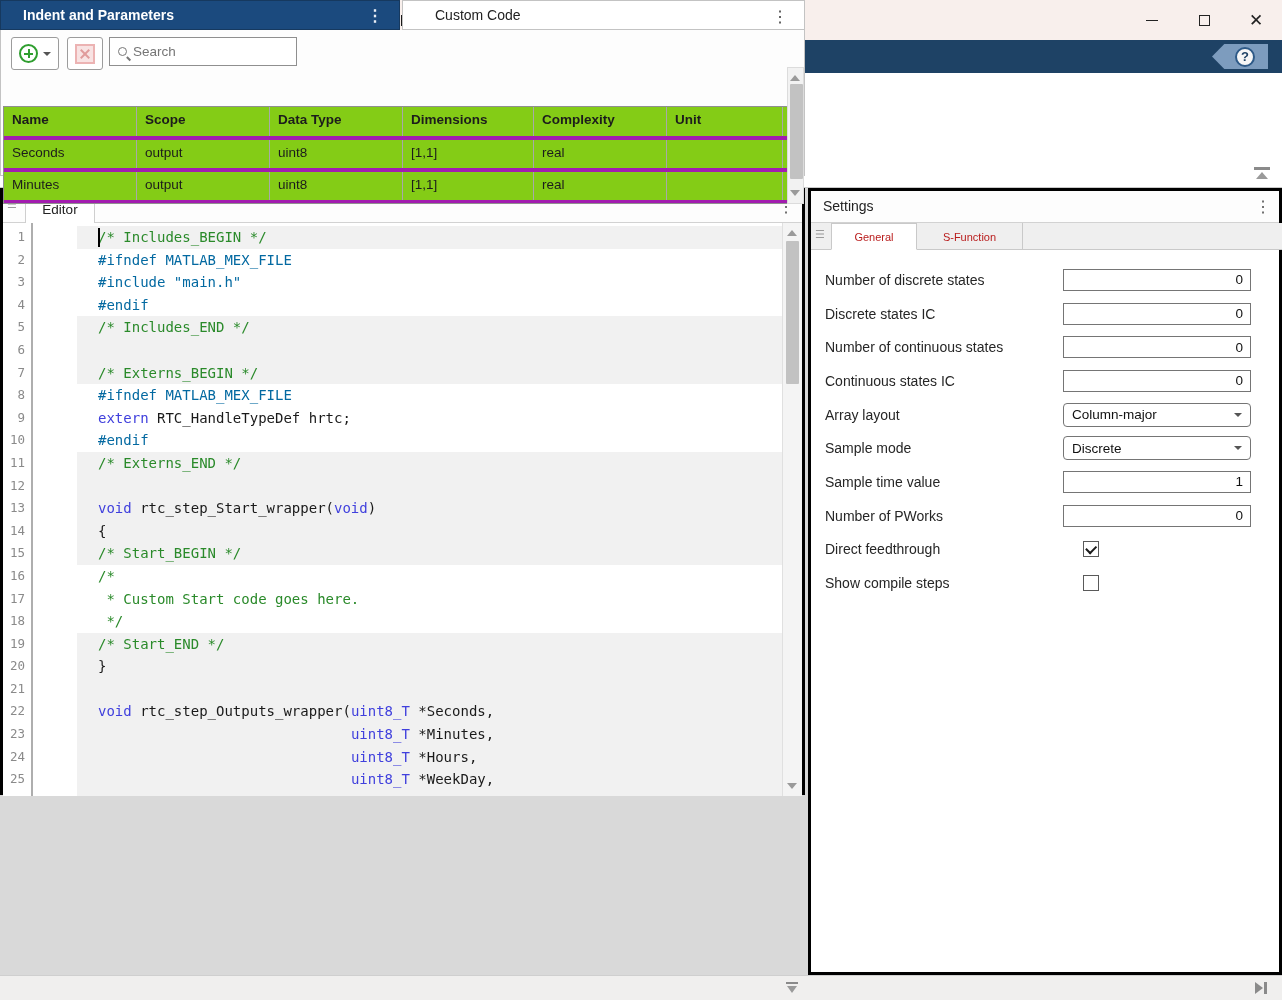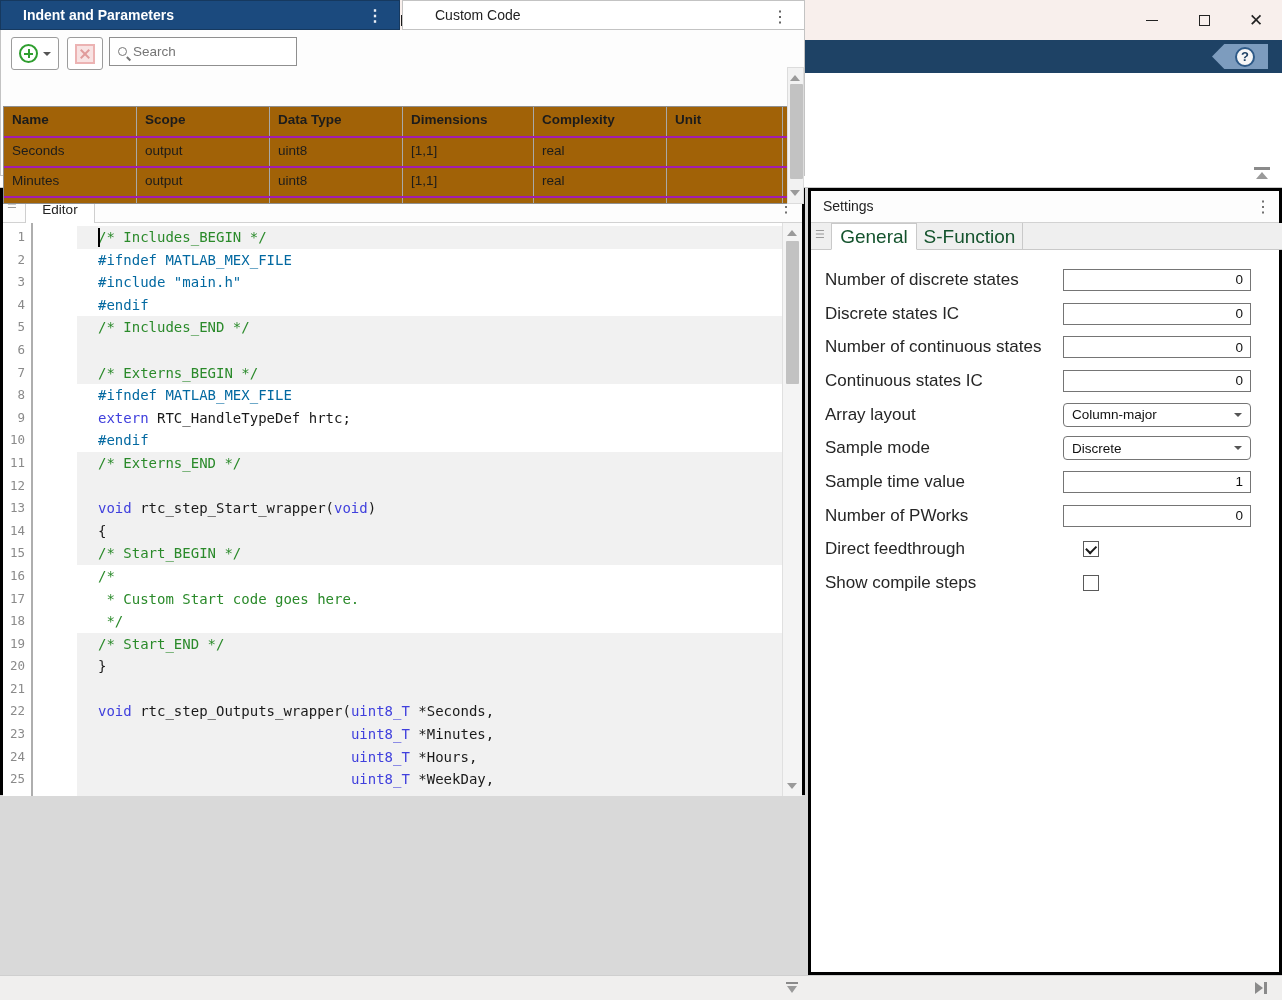--- a/index.html
+++ b/index.html
@@ -54,26 +54,26 @@
   .cursor { position:absolute; left:21px; top:5px; width:1.5px; height:19px; background:#000; }
   .vscroll { position:absolute; right:0; top:32px; width:20px; height:573px; background:#f4f4f4; border-left:1px solid #e0e0e0; }
   .sb-arrow { position:absolute; left:4px; width:0; height:0; border-left:5px solid transparent; border-right:5px solid transparent; }
   .sb-up { top:7px; border-bottom:6px solid #9a9a9a; }
   .sb-down { bottom:7px; border-top:6px solid #9a9a9a; }
   .sb-thumb { position:absolute; left:3px; width:13px; background:#c2c2c2; border-radius:1px; }
 
   
   #settings-panel { left:808px; top:188px; width:474px; height:787px; }
   .set-tabs { position:absolute; left:0; top:32px; width:472px; height:27px; background:#efefef; border-bottom:1px solid #c9c9c9; }
-  .set-tab { position:absolute; top:0; height:27px; display:flex; align-items:center; justify-content:center; font-size:19px; color:#14532d; }
+  .set-tab { position:absolute; top:0; height:27px; display:flex; align-items:center; justify-content:center; font-size:11px; color:#b91c1c; }
   .set-tab.active { background:#fff; border:1px solid #c9c9c9; border-bottom:1px solid #fff; }
   .set-tab.inactive { border-right:1px solid #c9c9c9; }
   .set-form { position:absolute; left:0; top:59px; width:472px; padding:13px 0 0 14px; }
   .set-row { height:33.7px; display:flex; align-items:center; position:relative; }
-  .set-row .lbl { font-size:17px; color:#262626; }
+  .set-row .lbl { font-size:14px; color:#262626; }
   .set-ctl { position:absolute; left:238px; width:188px; }
   .ctl-input { height:22px; border:1px solid #757575; background:#fff; font-size:13.5px; color:#111; display:flex; align-items:center; justify-content:flex-end; padding:0 7px; }
   .ctl-drop { height:24px; border:1px solid #757575; border-radius:4px; background:#fff; font-size:13.5px; color:#111; display:flex; align-items:center; padding:0 8px; }
   .ctl-drop .caret { margin-left:auto; }
   .ctl-check { width:16px; height:16px; border:1.5px solid #5a5a5a; background:#fff; position:relative; margin-left:20px; }
   .ctl-check.checked::after { content:""; position:absolute; left:2px; top:2.5px; width:8px; height:4.5px; border-left:2px solid #1b1b1b; border-bottom:2px solid #1b1b1b; transform:rotate(-45deg); }
 
   
   #bottom-panel { left:0; top:795px; width:805px; height:180px; border:none; background:transparent; }
   .bp-tab-ports { position:absolute; left:0; top:0; width:400px; height:30px; background:#1b4a7e; color:#fff; display:flex; align-items:center; font-size:14px; font-weight:bold; border:1px solid #16395f; }
@@ -85,21 +85,21 @@
   .plus-circle::before { content:""; position:absolute; left:50%; top:3px; bottom:3px; width:2px; margin-left:-1px; background:#2f9e2f; }
   .plus-circle::after  { content:""; position:absolute; top:50%; left:3px; right:3px; height:2px; margin-top:-1px; background:#2f9e2f; }
   .del-ic { width:20px; height:20px; border:2px solid #ecb3b3; background:#f8e3e3; position:relative; margin:0 auto; }
   .del-ic::before,.del-ic::after { content:""; position:absolute; left:2px; top:7px; width:12px; height:2px; background:#e09b9b; }
   .del-ic::before { transform:rotate(45deg); } .del-ic::after { transform:rotate(-45deg); }
   .search-box { position:absolute; left:108px; top:7px; width:188px; height:29px; border:1px solid #8f8f8f; background:#fff; display:flex; align-items:center; }
   .mag { width:9px; height:9px; border:1.5px solid #777; border-radius:50%; position:relative; margin:0 6px 0 8px; flex:none; }
   .mag::after { content:""; position:absolute; left:8px; top:8px; width:5px; height:1.5px; background:#777; transform:rotate(45deg); transform-origin:left center; }
   .search-ph { font-size:13.5px; color:#757575; }
   .ports-table { position:absolute; left:2px; top:76px; width:786px; height:98px; overflow:hidden; border:1px solid #8f8f8f; background:#fff; }
-  .pt-row { display:flex; border-bottom:2px solid #a21caf; background:#a16207; }
+  .pt-row { display:flex; border-bottom:4px solid #a21caf; background:#84cc16; }
   .pt-cell { border-right:1px solid #a8a8a8; padding:5px 8px; font-size:13.5px; color:#1c1c1c; height:28px; overflow:hidden; white-space:nowrap; }
   .pt-head .pt-cell { font-weight:bold; height:29px; }
   .bp-scroll { position:absolute; right:0; top:37px; width:17px; height:137px; background:#f2f2f2; border:1px solid #dcdcdc; }
 
   
   .statusbar { position:absolute; left:0; top:975px; width:1282px; height:25px; background:#f0efee; border-top:1px solid #cfcfcf; }
 
   svg { display:block; }
 </style>
 </head>

